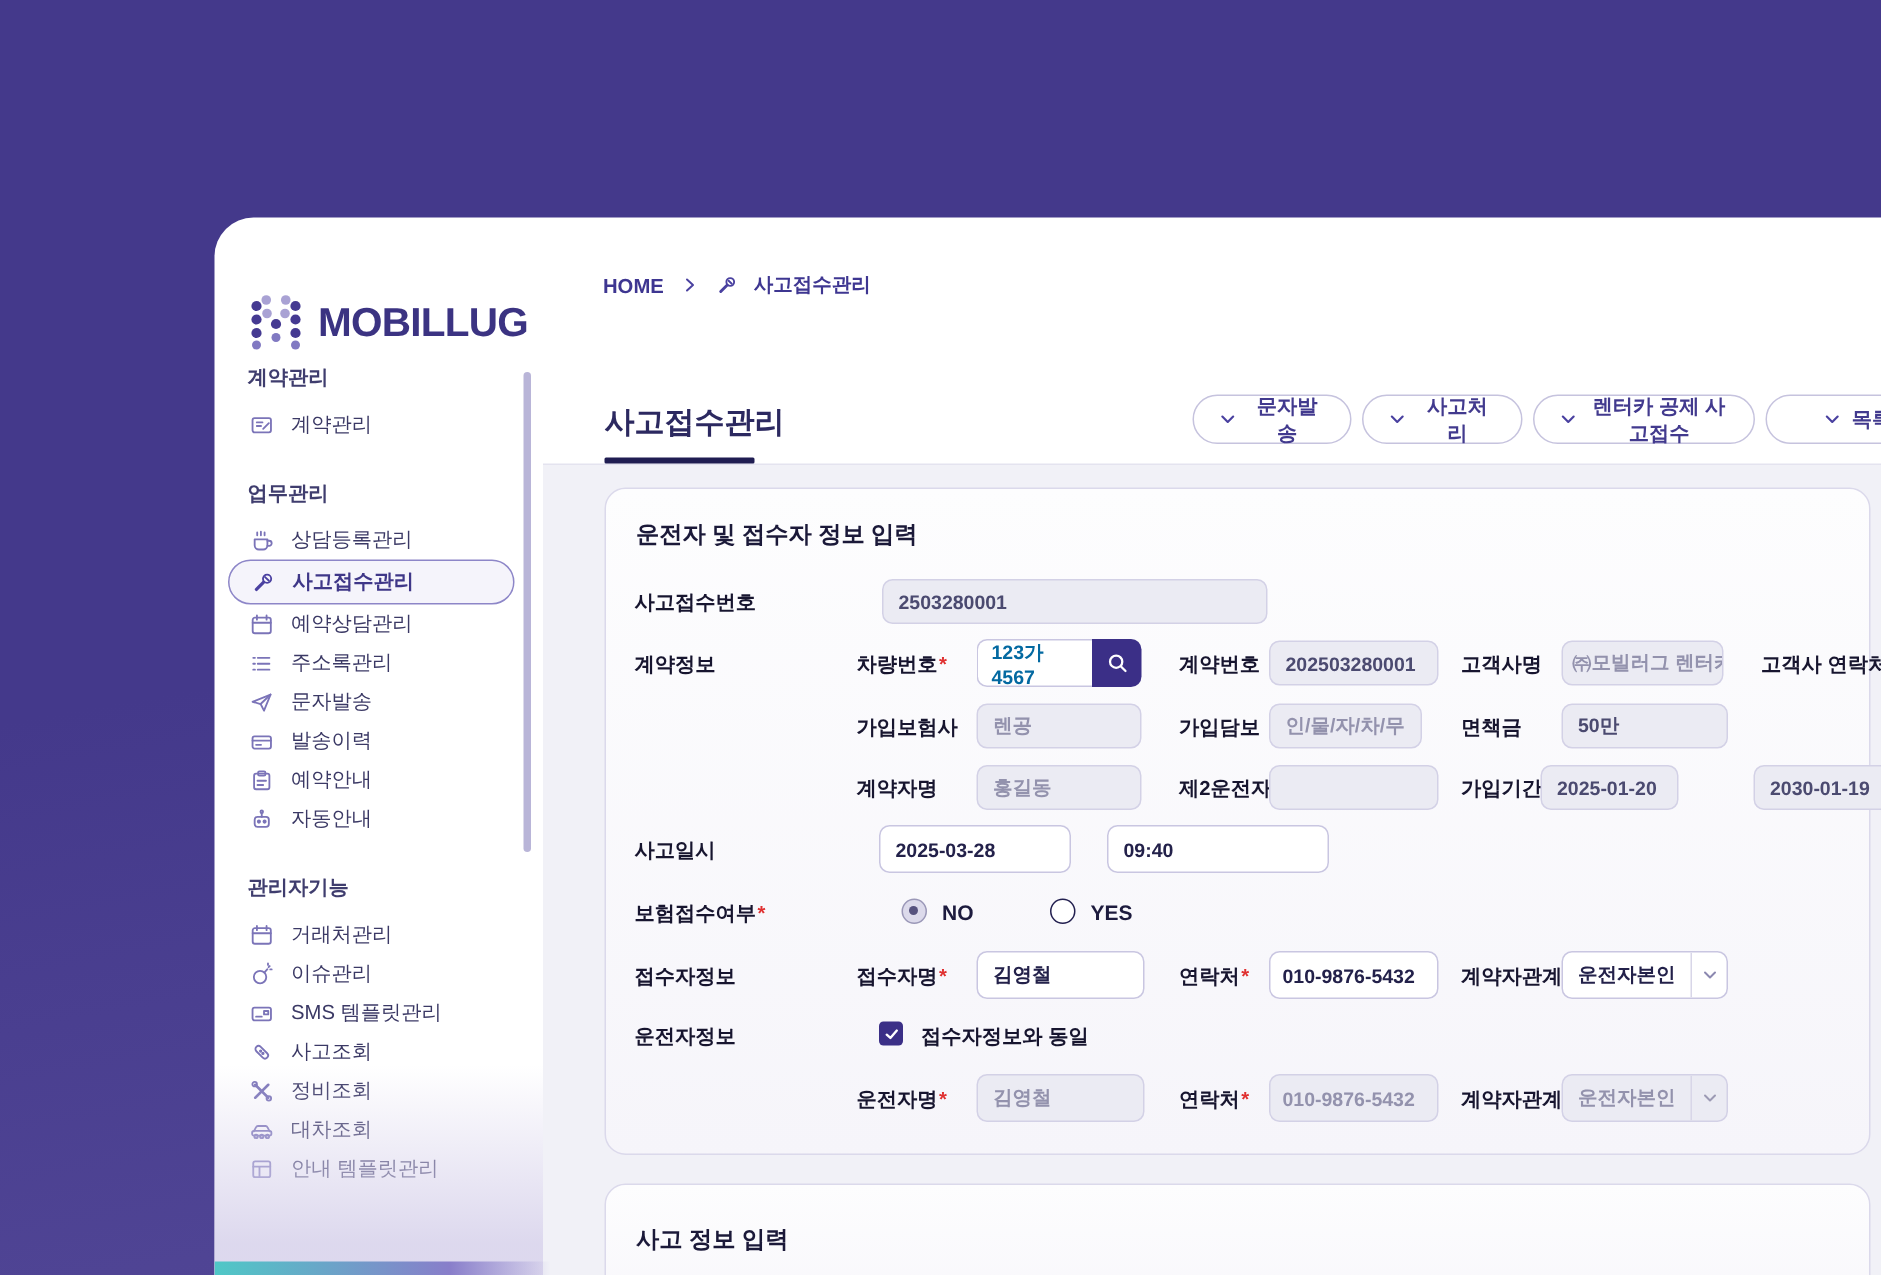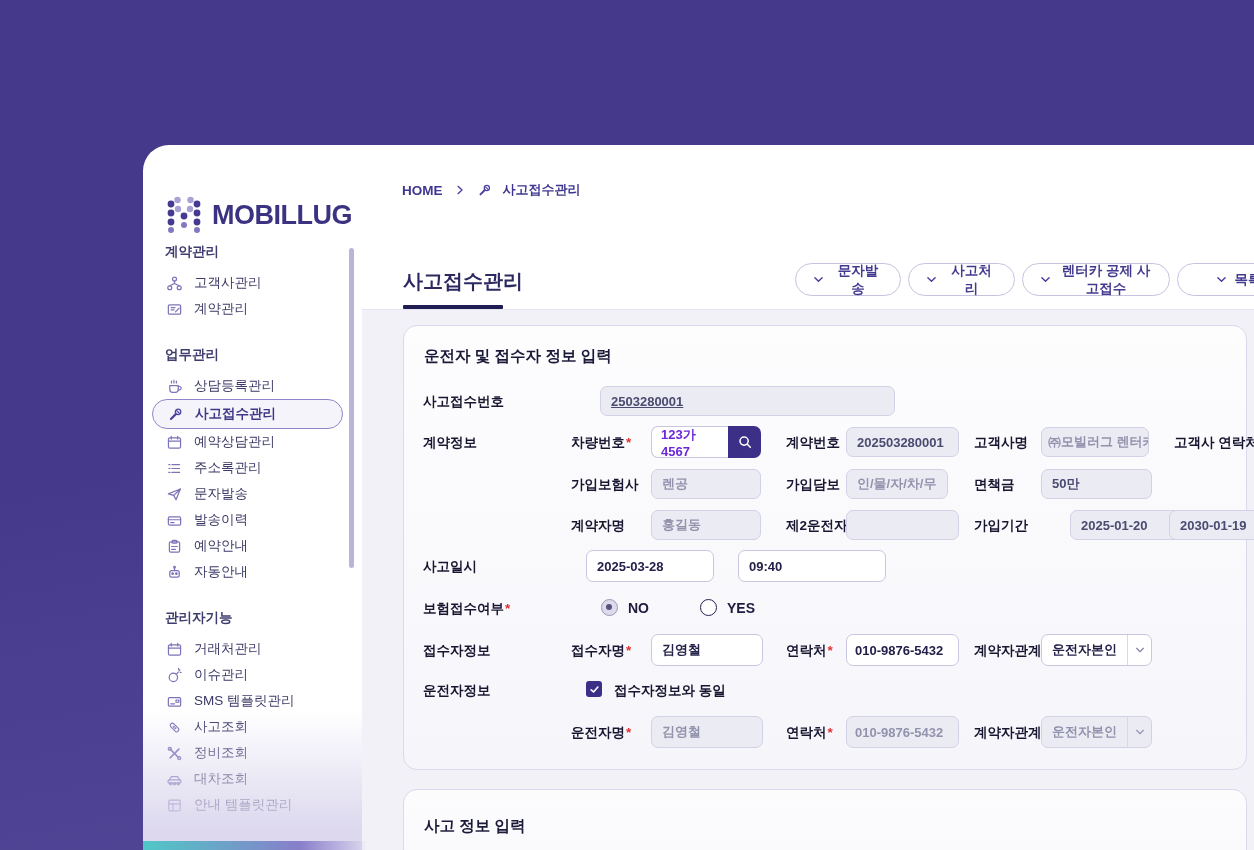--- a/index.html
+++ b/index.html
@@ -63,21 +63,21 @@
   .inp { position:absolute; height:30px; border:1px solid #c9c6e1; border-radius:7px; background:#fff;
          display:flex; align-items:center; padding:0 10px; font-size:13px; color:#23214a; font-weight:700;
          white-space:nowrap; overflow:hidden; }
   .inp.dis { background:#ebebf3; border-color:#d3d1e6; font-weight:600; }
   .inp.dis.lt { color:#9392ad; }
   .inp.dis.dk { color:#4b4a70; }
 
   .combo { position:absolute; display:flex; height:32px; }
   .combo .veh { width:77px; border:1px solid #c9c6e1; border-right:none; border-radius:7px 0 0 7px;
                 background:#fff; display:flex; align-items:center; padding:0 9px; font-size:13px;
-                font-weight:700; color:#6d28d9; }
+                font-weight:700; color:#0369a1; }
   .combo .search-btn { width:33px; background:#3b2f87; border:none; border-radius:0 7px 7px 0;
                        display:flex; align-items:center; justify-content:center; color:#fff; cursor:pointer; }
 
   .sel { padding:0; }
   .sel .sel-val { flex:1; padding:0 10px; }
   .sel .sel-arrow { width:27px; height:100%; border-left:1px solid #d8d6e8; display:flex;
                     align-items:center; justify-content:center; color:#8b88b0; }
   .sel.dis .sel-arrow { color:#9c9ab4; }
 
   .radio-row { position:absolute; display:flex; align-items:center; gap:10px; }
@@ -135,31 +135,20 @@
       </span>
       <span class="crumb-cur">사고접수관리</span>
     </div>
 
     <div class="sidebar">
       <div class="nav-section">
         <div class="nav-section-title">계약관리</div>
         <div class="nav-item">
           <span class="nav-ic">
               <svg width="17" height="17" viewBox="0 0 18 18" fill="none" stroke="currentColor" stroke-width="1.3" stroke-linecap="round" stroke-linejoin="round">
-                <circle cx="9" cy="4.3" r="2.1"></circle>
-                <circle cx="4" cy="13.5" r="2.1"></circle>
-                <circle cx="14" cy="13.5" r="2.1"></circle>
-                <path d="M9 6.4 V9 M9 9 L4 11.4 M9 9 L14 11.4"></path>
-              </svg>
-            </span>
-          <span>고객사관리</span>
-          </div>
-        <div class="nav-item">
-          <span class="nav-ic">
-              <svg width="17" height="17" viewBox="0 0 18 18" fill="none" stroke="currentColor" stroke-width="1.3" stroke-linecap="round" stroke-linejoin="round">
                 <rect x="2.5" y="4" width="13" height="10" rx="1.4"></rect>
                 <path d="M5.5 7 h4 M5.5 9.5 h3"></path>
                 <path d="M10 11.5 L14 7.5"></path>
               </svg>
             </span>
           <span>계약관리</span>
           </div>
       </div>
       <div class="nav-section">
         <div class="nav-section-title">업무관리</div>
@@ -356,21 +345,21 @@
             </svg>
           </span>
         <span>목록</span>
         </button>
     </div>
 
     <div class="form-card card1">
       <div class="sec-title">운전자 및 접수자 정보 입력</div>
 
       <div class="fl" style="left:19px; top:67px;">사고접수번호</div>
-      <div class="inp dis dk" style="left:196px; top:60px; width:295px;text-decoration:underline;">2503280001</div>
+      <div class="inp dis dk" style="left:184px; top:60px; width:257px;">2503280001</div>
 
       <div class="fl" style="left:19px; top:108px;">계약정보</div>
       <div class="fl" style="left:167px; top:108px;">
         <span>차량번호</span><span class="req">*</span></div>
       <div class="combo" style="left:247px; top:100px;">
         <div class="veh">123가4567</div>
         <button class="search-btn">
           <span style="display:flex;">
             <svg width="16" height="16" viewBox="0 0 18 18" fill="none" stroke="currentColor" stroke-width="1.7" stroke-linecap="round">
                 <circle cx="8" cy="8" r="4.6"></circle>
@@ -390,21 +379,21 @@
       <div class="fl" style="left:382px; top:150px;">가입담보</div>
       <div class="inp dis lt" style="left:442px; top:143px; width:102px;">인/물/자/차/무</div>
       <div class="fl" style="left:570px; top:150px;">면책금</div>
       <div class="inp dis dk" style="left:637px; top:143px; width:111px;">50만</div>
 
       <div class="fl" style="left:167px; top:191px;">계약자명</div>
       <div class="inp dis lt" style="left:247px; top:184px; width:110px;">홍길동</div>
       <div class="fl" style="left:382px; top:191px;">제2운전자명</div>
       <div class="inp dis lt" style="left:442px; top:184px; width:113px;"></div>
       <div class="fl" style="left:570px; top:191px;">가입기간</div>
-      <div class="inp dis dk" style="left:666px; top:184px; width:128px;">2025-01-20</div>
+      <div class="inp dis dk" style="left:623px; top:184px; width:92px;">2025-01-20</div>
       <div class="inp dis dk" style="left:765px; top:184px; width:106px;">2030-01-19</div>
 
       <div class="fl" style="left:19px; top:232px;">사고일시</div>
       <div class="inp" style="left:182px; top:224px; width:128px; height:32px;">2025-03-28</div>
       <div class="inp" style="left:334px; top:224px; width:148px; height:32px;">09:40</div>
 
       <div class="fl" style="left:19px; top:274px;">
         <span>보험접수여부</span><span class="req">*</span></div>
       <div class="radio-row" style="left:197px; top:273px;">
         <span class="radio on"></span>

